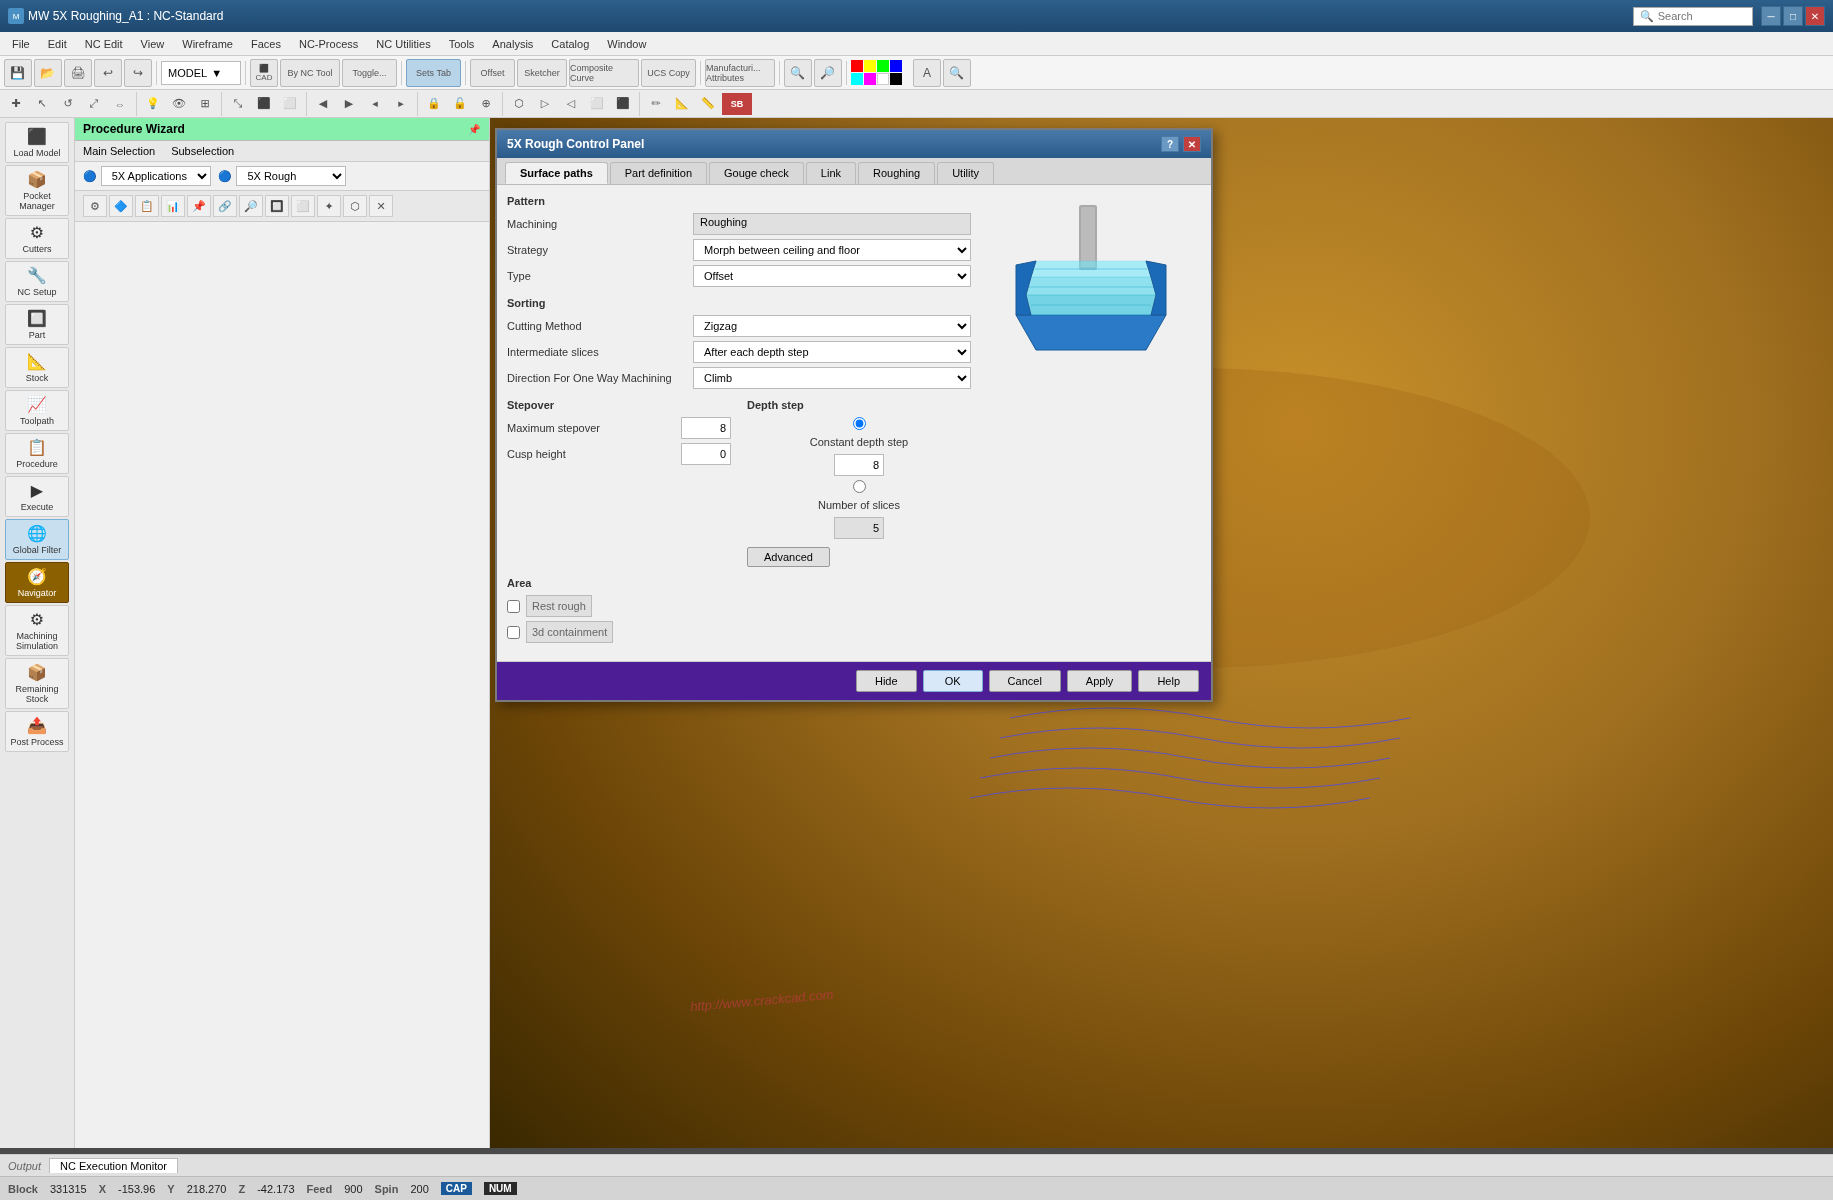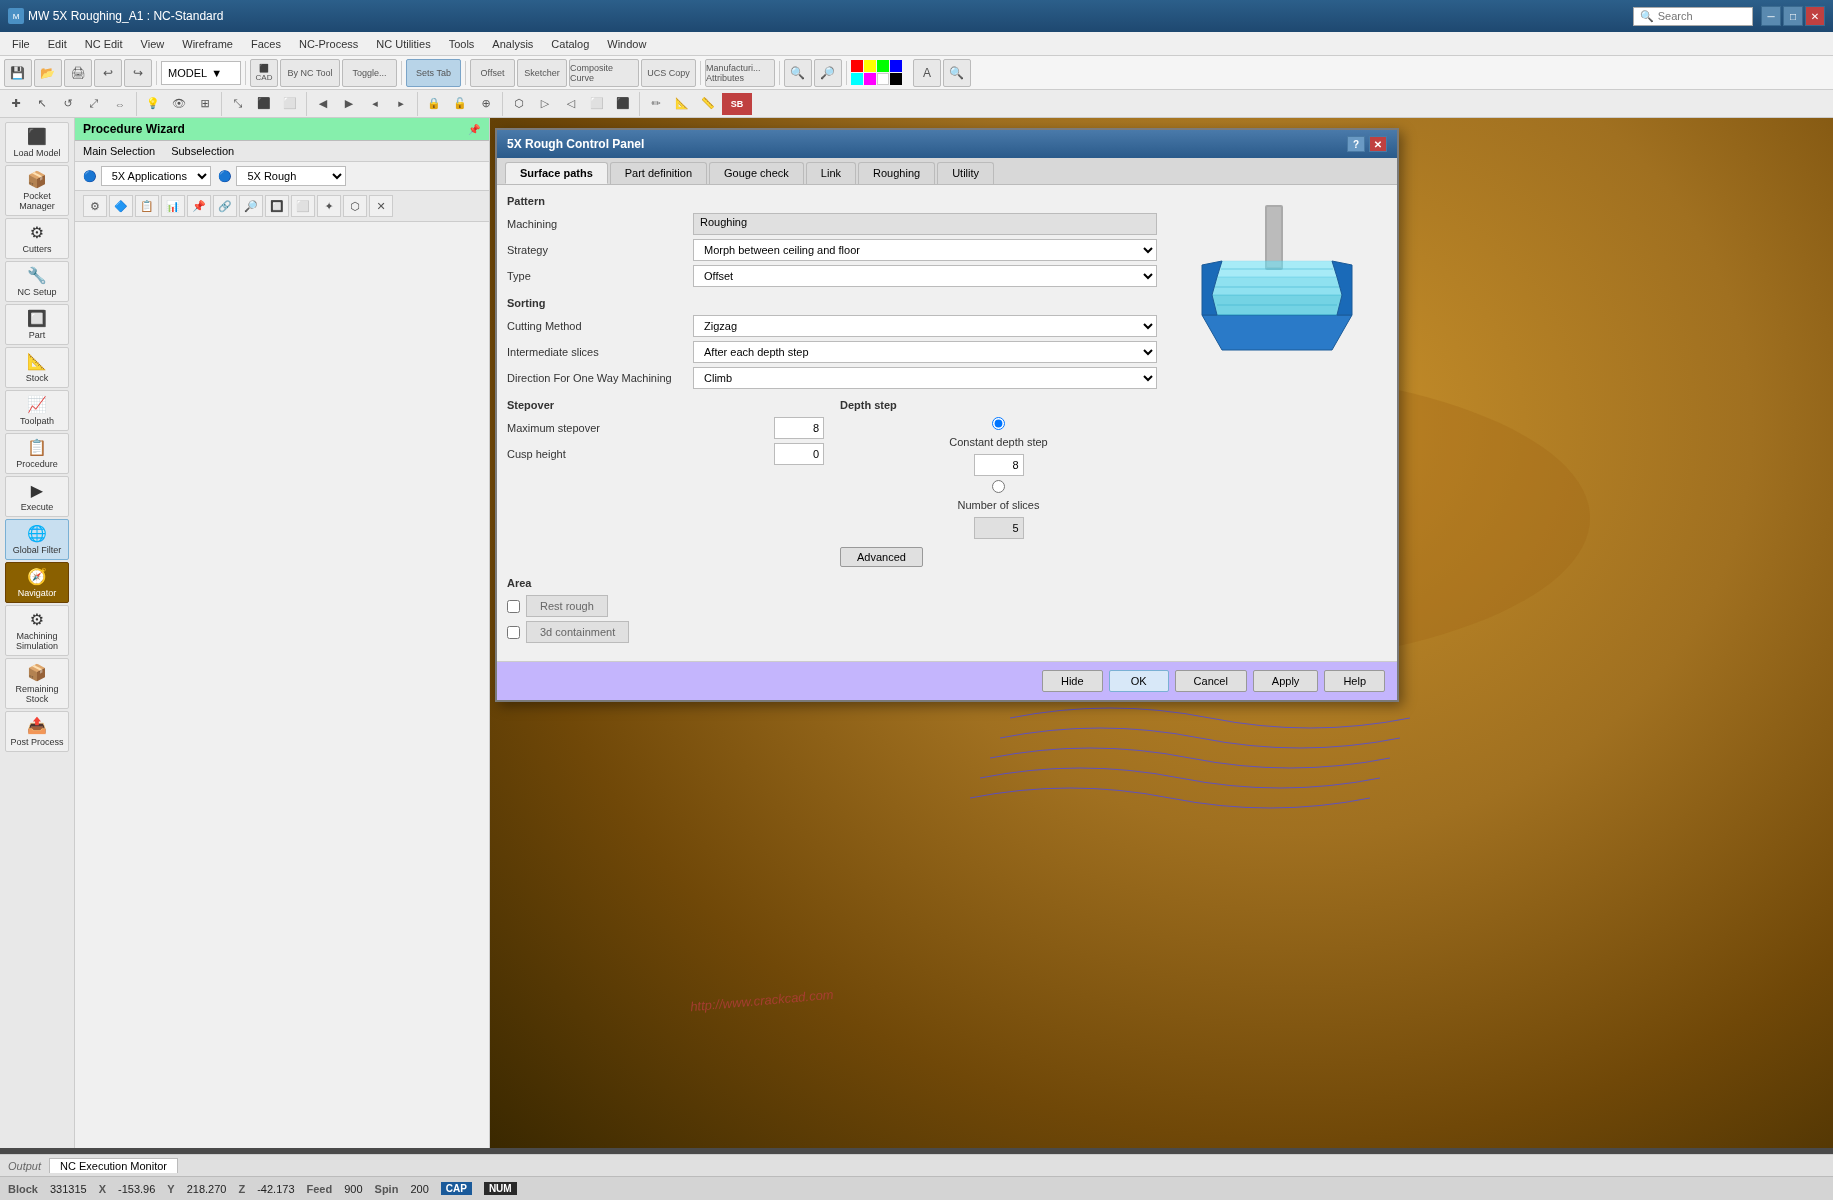--- a/index.html
+++ b/index.html
@@ -232,21 +232,21 @@
       background: linear-gradient(135deg, #8B6914 0%, #a07020 30%, #7a5a10 60%, #6a4a08 100%);
       position: relative;
       overflow: hidden;
     }
 
     
     .dialog {
       position: absolute;
       top: 10px;
       left: 5px;
-      width: 904px;
+      width: 718px;
       background: #f0f0f0;
       border: 2px solid #7a7a7a;
       box-shadow: 4px 4px 12px rgba(0,0,0,0.4);
       pointer-events: all;
       z-index: 100;
     }
     .dialog-titlebar {
       background: linear-gradient(to bottom, #4a7aaa, #2a5a8a);
       color: white;
       padding: 6px 10px;
@@ -303,21 +303,21 @@
       display: flex;
       align-items: flex-start;
       justify-content: center;
     }
     .dialog-footer {
       display: flex;
       justify-content: flex-end;
       gap: 6px;
       padding: 8px 12px;
       border-top: 1px solid #ccc;
-      background: #c4b5fd;
+      background: #4c1d95;
     }
     .dialog-btn {
       padding: 4px 18px;
       background: #e0e0e0;
       border: 1px solid #999;
       cursor: pointer;
       font-size: 11px;
       border-radius: 2px;
       min-width: 60px;
     }
@@ -433,21 +433,21 @@
     
     .area-section { margin-bottom: 8px; }
     .checkbox-row {
       display: flex;
       align-items: center;
       gap: 6px;
       margin-bottom: 4px;
     }
     .checkbox-input { cursor: pointer; }
     .checkbox-label-btn {
-      padding: 2px 13px;
+      padding: 2px 5px;
       background: #e0e0e0;
       border: 1px solid #bbb;
       font-size: 11px;
       height: 22px;
       display: flex;
       align-items: center;
       cursor: pointer;
       color: #666;
     }
 

